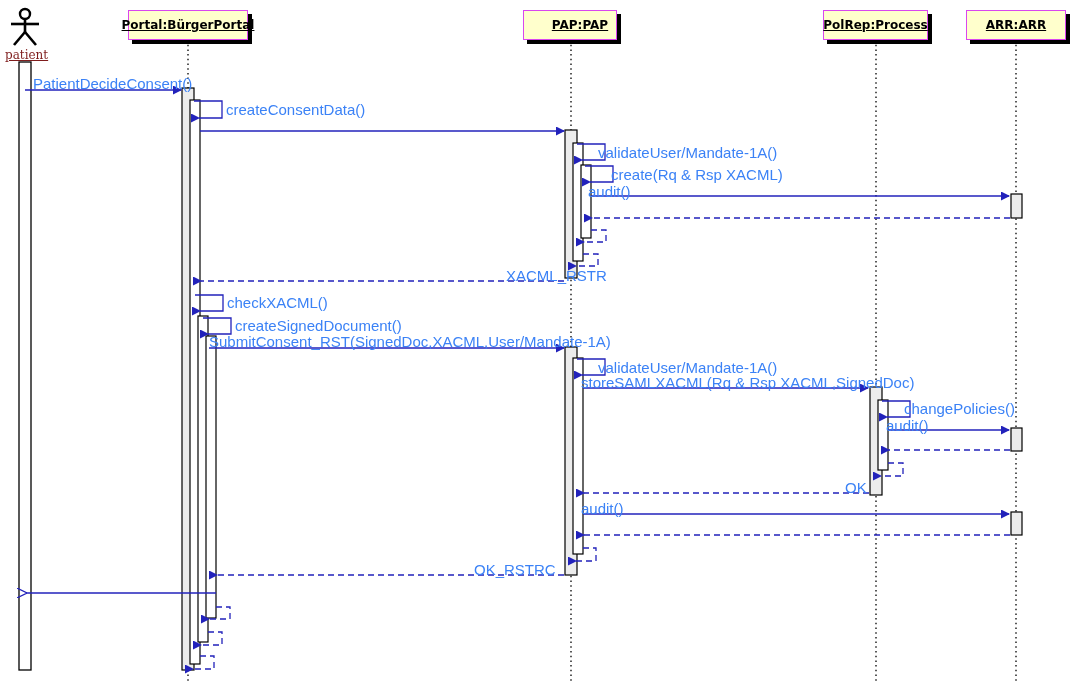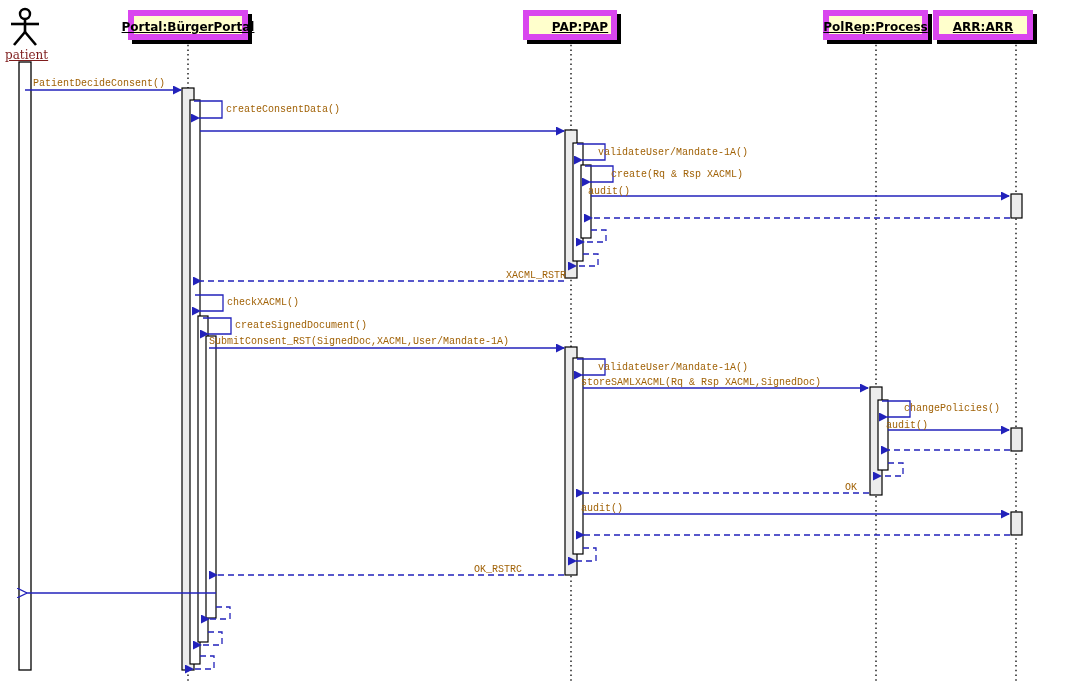--- a/index.html
+++ b/index.html
@@ -23,25 +23,25 @@
     position: absolute;
     left: 0;
     top: 0;
     width: 1079px;
     height: 684px;
   }
   
   .lifebox {
     position: absolute;
     background: #ffffcc;
-    border: 6px solid #d946ef;
+    border: 1px solid #d946ef;
     box-shadow: 4px 4px 0 0 #000000;
     box-sizing: border-box;
     display: flex;
-    align-items: flex-end;
+    align-items: center;
     justify-content: center;
   }
   .lifebox span {
     font-family: "DejaVu Sans", sans-serif;
     font-size: 12px;
     font-weight: bold;
     color: #000000;
     text-decoration: underline;
     white-space: nowrap;
     letter-spacing: 0px;
@@ -49,23 +49,23 @@
   .actor-label {
     position: absolute;
     font-family: "DejaVu Serif", serif;
     font-size: 12px;
     color: #7f1d1d;
     text-decoration: underline;
     white-space: nowrap;
   }
   .msg {
     position: absolute;
-    font-family: Liberation Mono, monospace;
-    font-size: 10px;
-    color: #a16207;
+    font-family: Liberation Sans, sans-serif;
+    font-size: 15px;
+    color: #3b82f6;
     white-space: nowrap;
     line-height: 12px;
   }
 </style>
 </head>
 <body>
 
 <div id="diagram">
 
   <div class="lifebox" style="left:128px; top:10px; width:120px; height:30px;">
@@ -73,21 +73,21 @@
   </div>
 
   <div class="lifebox" style="left:523px; top:10px; width:94px; height:30px;padding-left:20px;">
     <span>PAP:PAP</span>
   </div>
 
   <div class="lifebox" style="left:823px; top:10px; width:105px; height:30px;">
     <span>PolRep:Process</span>
   </div>
 
-  <div class="lifebox" style="left:933px; top:10px; width:100px; height:30px;">
+  <div class="lifebox" style="left:966px; top:10px; width:100px; height:30px;">
     <span>ARR:ARR</span>
   </div>
 
   <div class="actor-label" style="left:5px; top:48px;">patient</div>
 
   <svg class="layer" viewBox="0 0 1079 684">
     <defs>
       <marker id="solidArrow" markerWidth="9" markerHeight="9" refX="8" refY="4.5" orient="auto" markerUnits="userSpaceOnUse">
         <path d="M0,0 L9,4.5 L0,9 Z" fill="#2222bb"></path>
       </marker>

